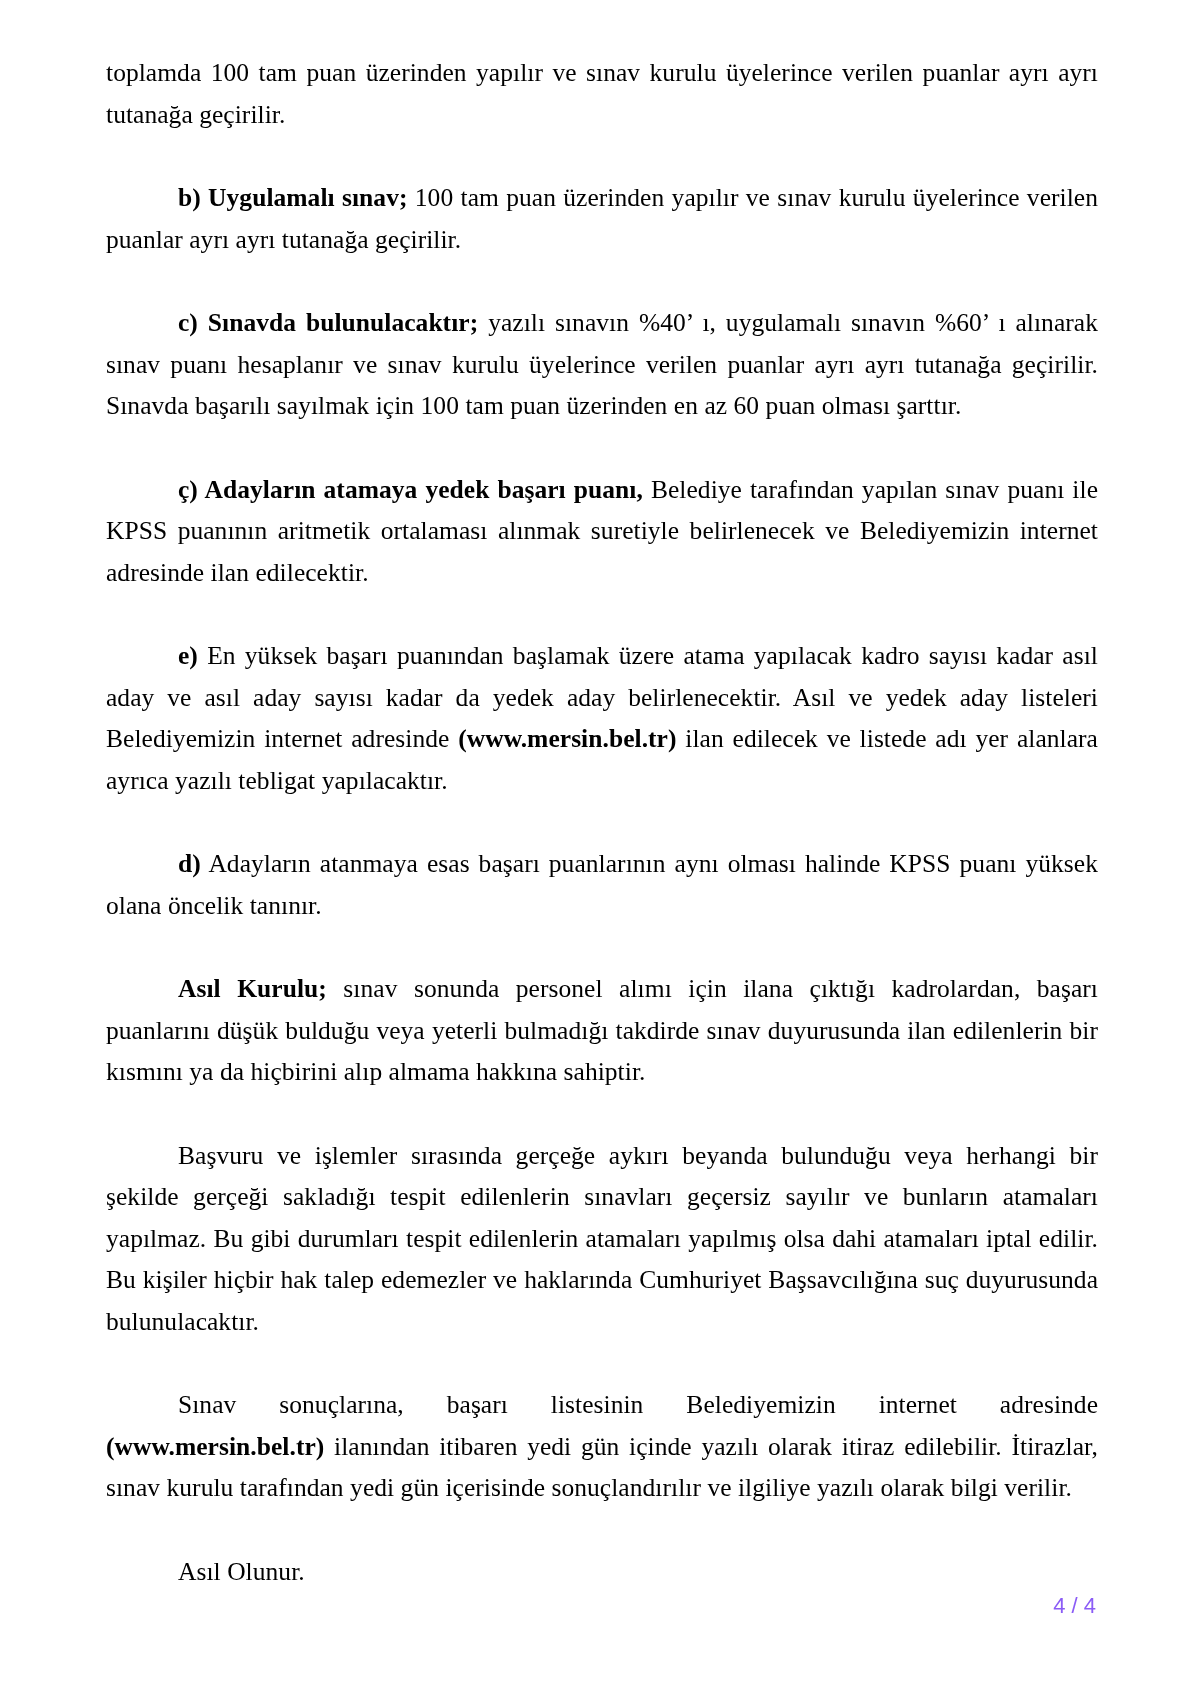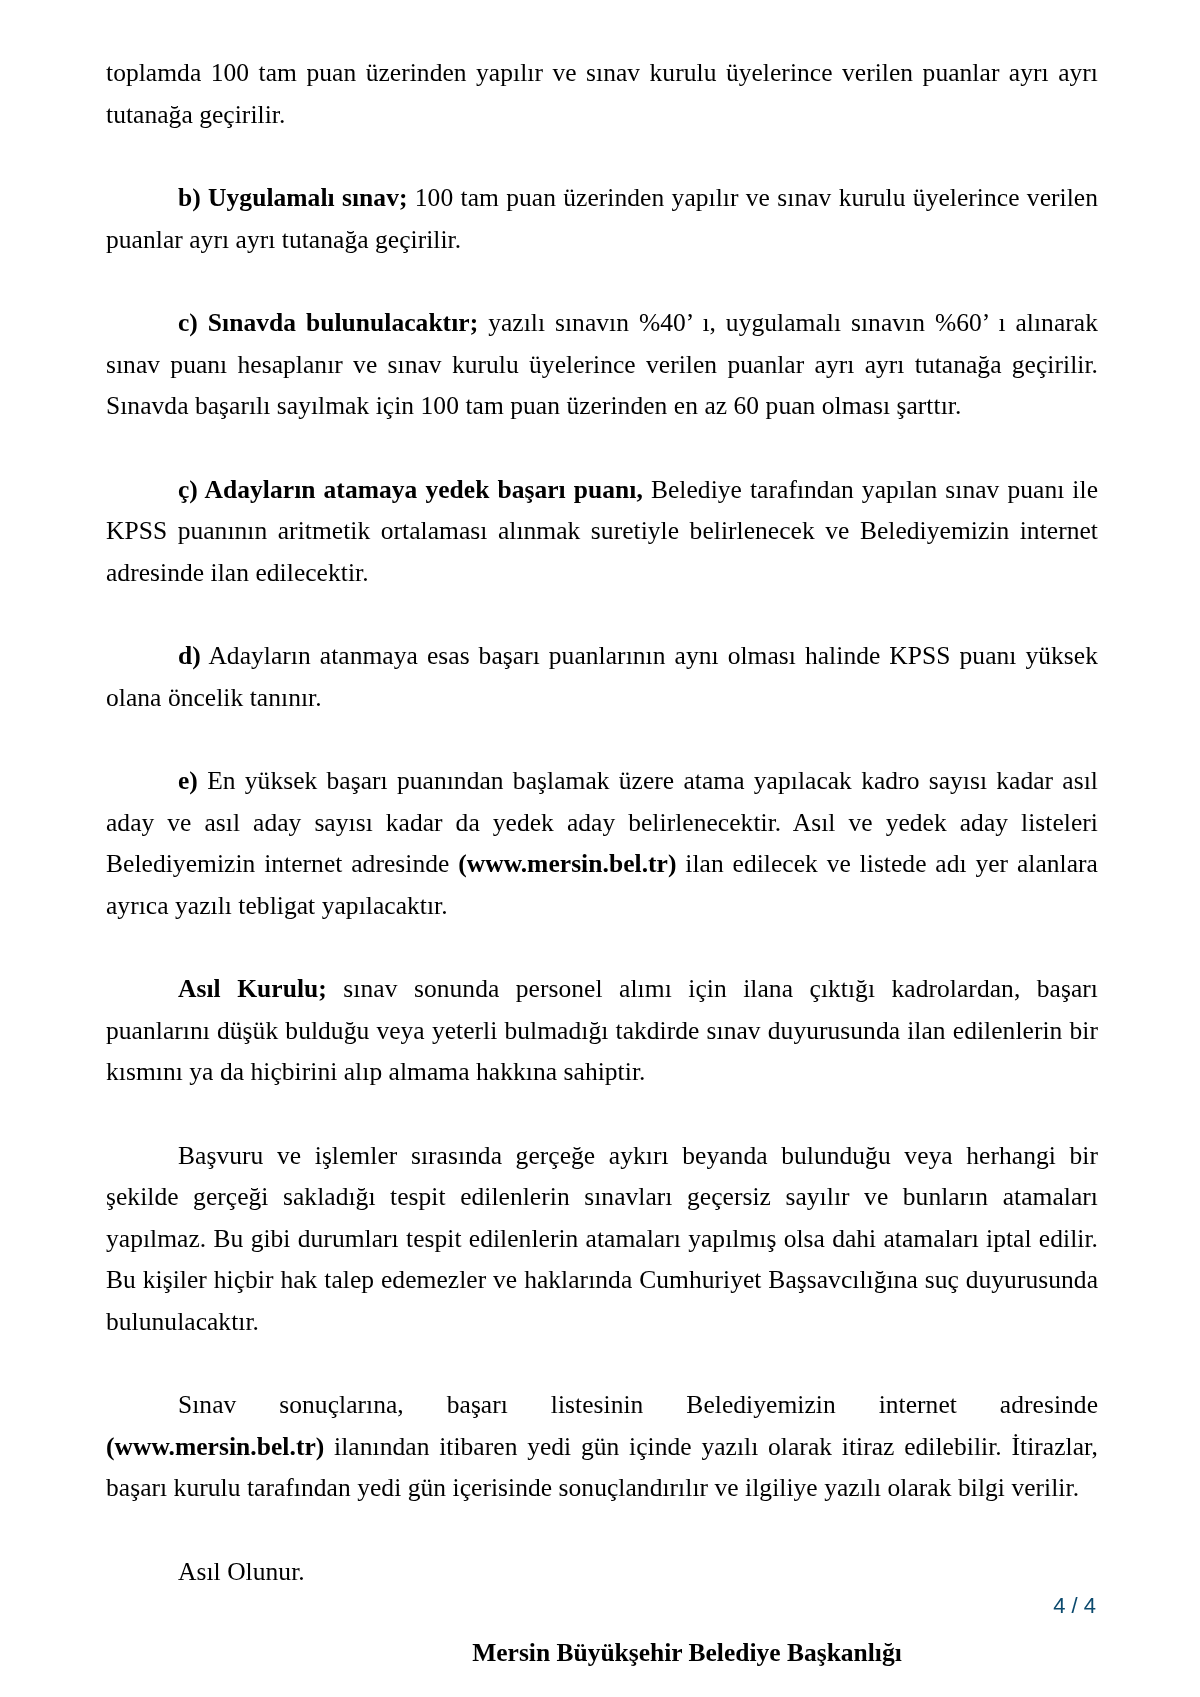--- a/index.html
+++ b/index.html
@@ -54,48 +54,47 @@
     text-align: center;
     padding-left: 170px;
   }
   .footer {
     position: absolute;
     right: 104px;
     bottom: 78px;
     font-size: 22px;
     line-height: 26px;
     font-family: "Liberation Sans", "DejaVu Sans", sans-serif;
-    color: #0c4a6e;
+    color: #8b5cf6;
     text-align: right;
   }
 </style>
 </head>
 <body>
 
 <div class="page">
   <div class="content">
 
     <p class="para"><span>toplamda 100 tam puan üzerinden yapılır ve sınav kurulu üyelerince verilen puanlar ayrı ayrı tutanağa geçirilir.</span></p>
 
     <p class="para indent gap"><b>b) Uygulamalı sınav;</b><span> 100 tam puan üzerinden yapılır ve sınav kurulu üyelerince verilen puanlar ayrı ayrı tutanağa geçirilir.</span></p>
 
     <p class="para indent gap"><b>c) Sınavda bulunulacaktır;</b><span> yazılı sınavın %40’ ı, uygulamalı sınavın %60’ ı alınarak sınav puanı hesaplanır ve sınav kurulu üyelerince verilen puanlar ayrı ayrı tutanağa geçirilir. Sınavda başarılı sayılmak için 100 tam puan üzerinden en az 60 puan olması şarttır.</span></p>
 
     <p class="para indent gap"><b>ç) Adayların atamaya yedek başarı puanı,</b><span> Belediye tarafından yapılan sınav puanı ile KPSS puanının aritmetik ortalaması alınmak suretiyle belirlenecek ve Belediyemizin internet adresinde ilan edilecektir.</span></p>
 
+    <p class="para indent gap"><b>e)</b><span> En yüksek başarı puanından başlamak üzere atama yapılacak kadro sayısı kadar asıl aday ve asıl aday sayısı kadar da yedek aday belirlenecektir. Asıl ve yedek aday listeleri Belediyemizin internet adresinde </span><b>(www.mersin.bel.tr)</b><span> ilan edilecek ve listede adı yer alanlara ayrıca yazılı tebligat yapılacaktır.</span></p>
+
     <p class="para indent gap"><b>d)</b><span> Adayların atanmaya esas başarı puanlarının aynı olması halinde KPSS puanı yüksek olana öncelik tanınır.</span></p>
-
-    <p class="para indent gap"><b>e)</b><span> En yüksek başarı puanından başlamak üzere atama yapılacak kadro sayısı kadar asıl aday ve asıl aday sayısı kadar da yedek aday belirlenecektir. Asıl ve yedek aday listeleri Belediyemizin internet adresinde </span><b>(www.mersin.bel.tr)</b><span> ilan edilecek ve listede adı yer alanlara ayrıca yazılı tebligat yapılacaktır.</span></p>
 
     <p class="para indent gap"><b>Asıl Kurulu;</b><span> sınav sonunda personel alımı için ilana çıktığı kadrolardan, başarı puanlarını düşük bulduğu veya yeterli bulmadığı takdirde sınav duyurusunda ilan edilenlerin bir kısmını ya da hiçbirini alıp almama hakkına sahiptir.</span></p>
 
     <p class="para indent gap"><span>Başvuru ve işlemler sırasında gerçeğe aykırı beyanda bulunduğu veya herhangi bir şekilde gerçeği sakladığı tespit edilenlerin sınavları geçersiz sayılır ve bunların atamaları yapılmaz. Bu gibi durumları tespit edilenlerin atamaları yapılmış olsa dahi atamaları iptal edilir. Bu kişiler hiçbir hak talep edemezler ve haklarında Cumhuriyet Başsavcılığına suç duyurusunda bulunulacaktır.</span></p>
 
-    <p class="para indent gap"><span>Sınav sonuçlarına, başarı listesinin Belediyemizin internet adresinde </span><b>(www.mersin.bel.tr)</b><span> ilanından itibaren yedi gün içinde yazılı olarak itiraz edilebilir. İtirazlar, başarı kurulu tarafından yedi gün içerisinde sonuçlandırılır ve ilgiliye yazılı olarak bilgi verilir.</span></p>
+    <p class="para indent gap"><span>Sınav sonuçlarına, başarı listesinin Belediyemizin internet adresinde </span><b>(www.mersin.bel.tr)</b><span> ilanından itibaren yedi gün içinde yazılı olarak itiraz edilebilir. İtirazlar, sınav kurulu tarafından yedi gün içerisinde sonuçlandırılır ve ilgiliye yazılı olarak bilgi verilir.</span></p>
 
     <p class="para indent gap"><span>Asıl Olunur.</span></p>
 
-    <div class="signature">Mersin Büyükşehir Belediye Başkanlığı</div>
 
   </div>
 
   <div class="footer">4 / 4</div>
 </div>
 
 </body></html>

